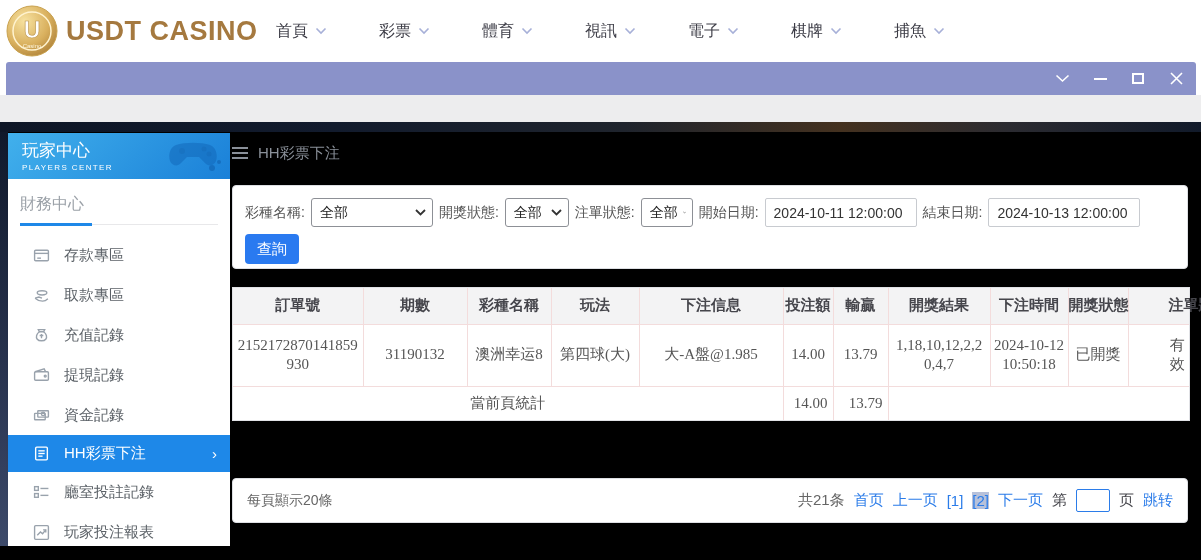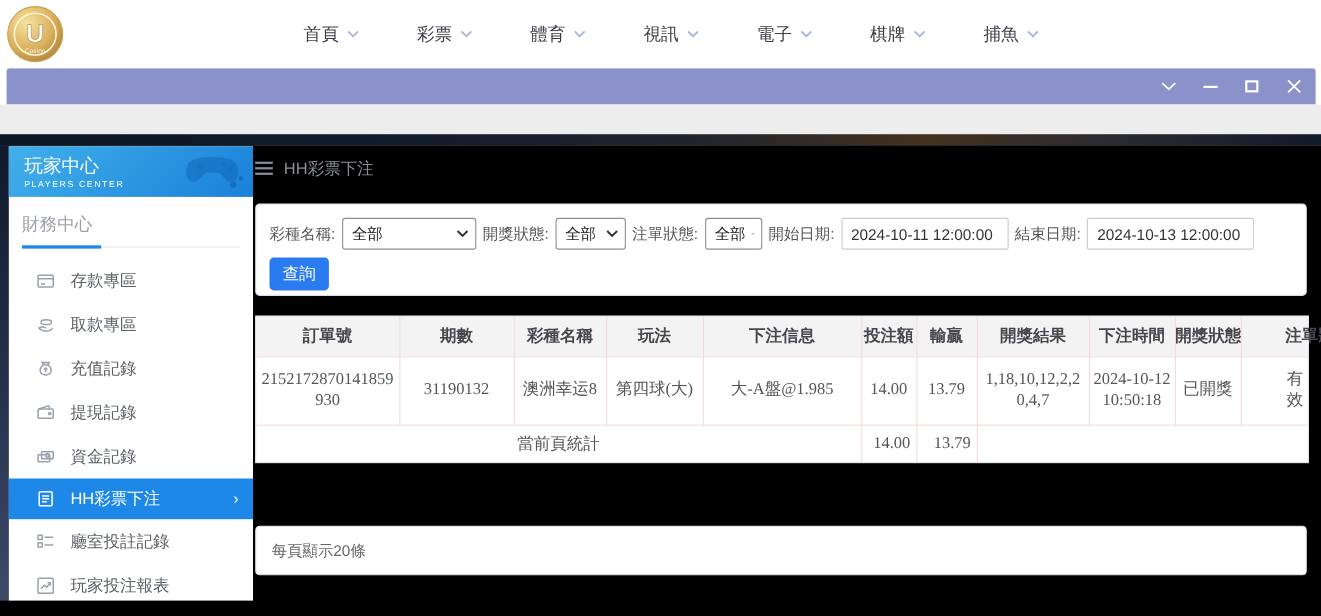--- a/index.html
+++ b/index.html
@@ -89,20 +89,21 @@
             <stop offset="0" stop-color="#f7e2a0"></stop>
               <stop offset="0.6" stop-color="#d9b05e"></stop>
               <stop offset="1" stop-color="#ad8038"></stop>
           </radialGradient>
         </defs>
         <circle cx="26" cy="26" r="25" fill="url(#goldg)" stroke="#c9a24f"></circle>
         <circle cx="26" cy="26" r="19" fill="none" stroke="#fff3cf" stroke-width="1.5"></circle>
         <text x="26" y="33" text-anchor="middle" font-size="23" font-weight="bold" fill="#ffffff" stroke="#b9924a" stroke-width="0.6">U</text>
         <text x="26" y="43" text-anchor="middle" font-size="6" fill="#fff8e0">Casino</text>
       </svg>
+      <span class="logo-text">USDT CASINO</span>
     </div>
     <nav class="nav">
       <div class="nav-item">
         <span>首頁</span>
         <svg width="12" height="8" viewBox="0 0 12 8">
             <polyline points="1.5,1.5 6,6 10.5,1.5" fill="none" stroke="#a7b0d8" stroke-width="1.6"></polyline>
           </svg>
       </div>
       <div class="nav-item">
         <span>彩票</span>
@@ -361,16 +362,28 @@
             <td class="num">14.00</td>
             <td class="num">13.79</td>
             <td colspan="4"></td>
           </tr>
         </tbody>
           </table>
       </div>
 
       <div class="pagination">
         <span>每頁顯示20條</span>
+        <span class="pg-right">
+          <span>共21条</span>
+          <span class="pg-link">首页</span>
+          <span class="pg-link">上一页</span>
+          <span class="pg-link">[1]</span>
+          <span class="pg-link pg-current">[2]</span>
+          <span class="pg-link">下一页</span>
+          <span class="pg-plain">第</span>
+          <input class="pg-input" value="" style="">
+          <span class="pg-plain">页</span>
+          <span class="pg-link">跳转</span>
+        </span>
       </div>
     </section>
   </div>
 </div>
 
 </body></html>

